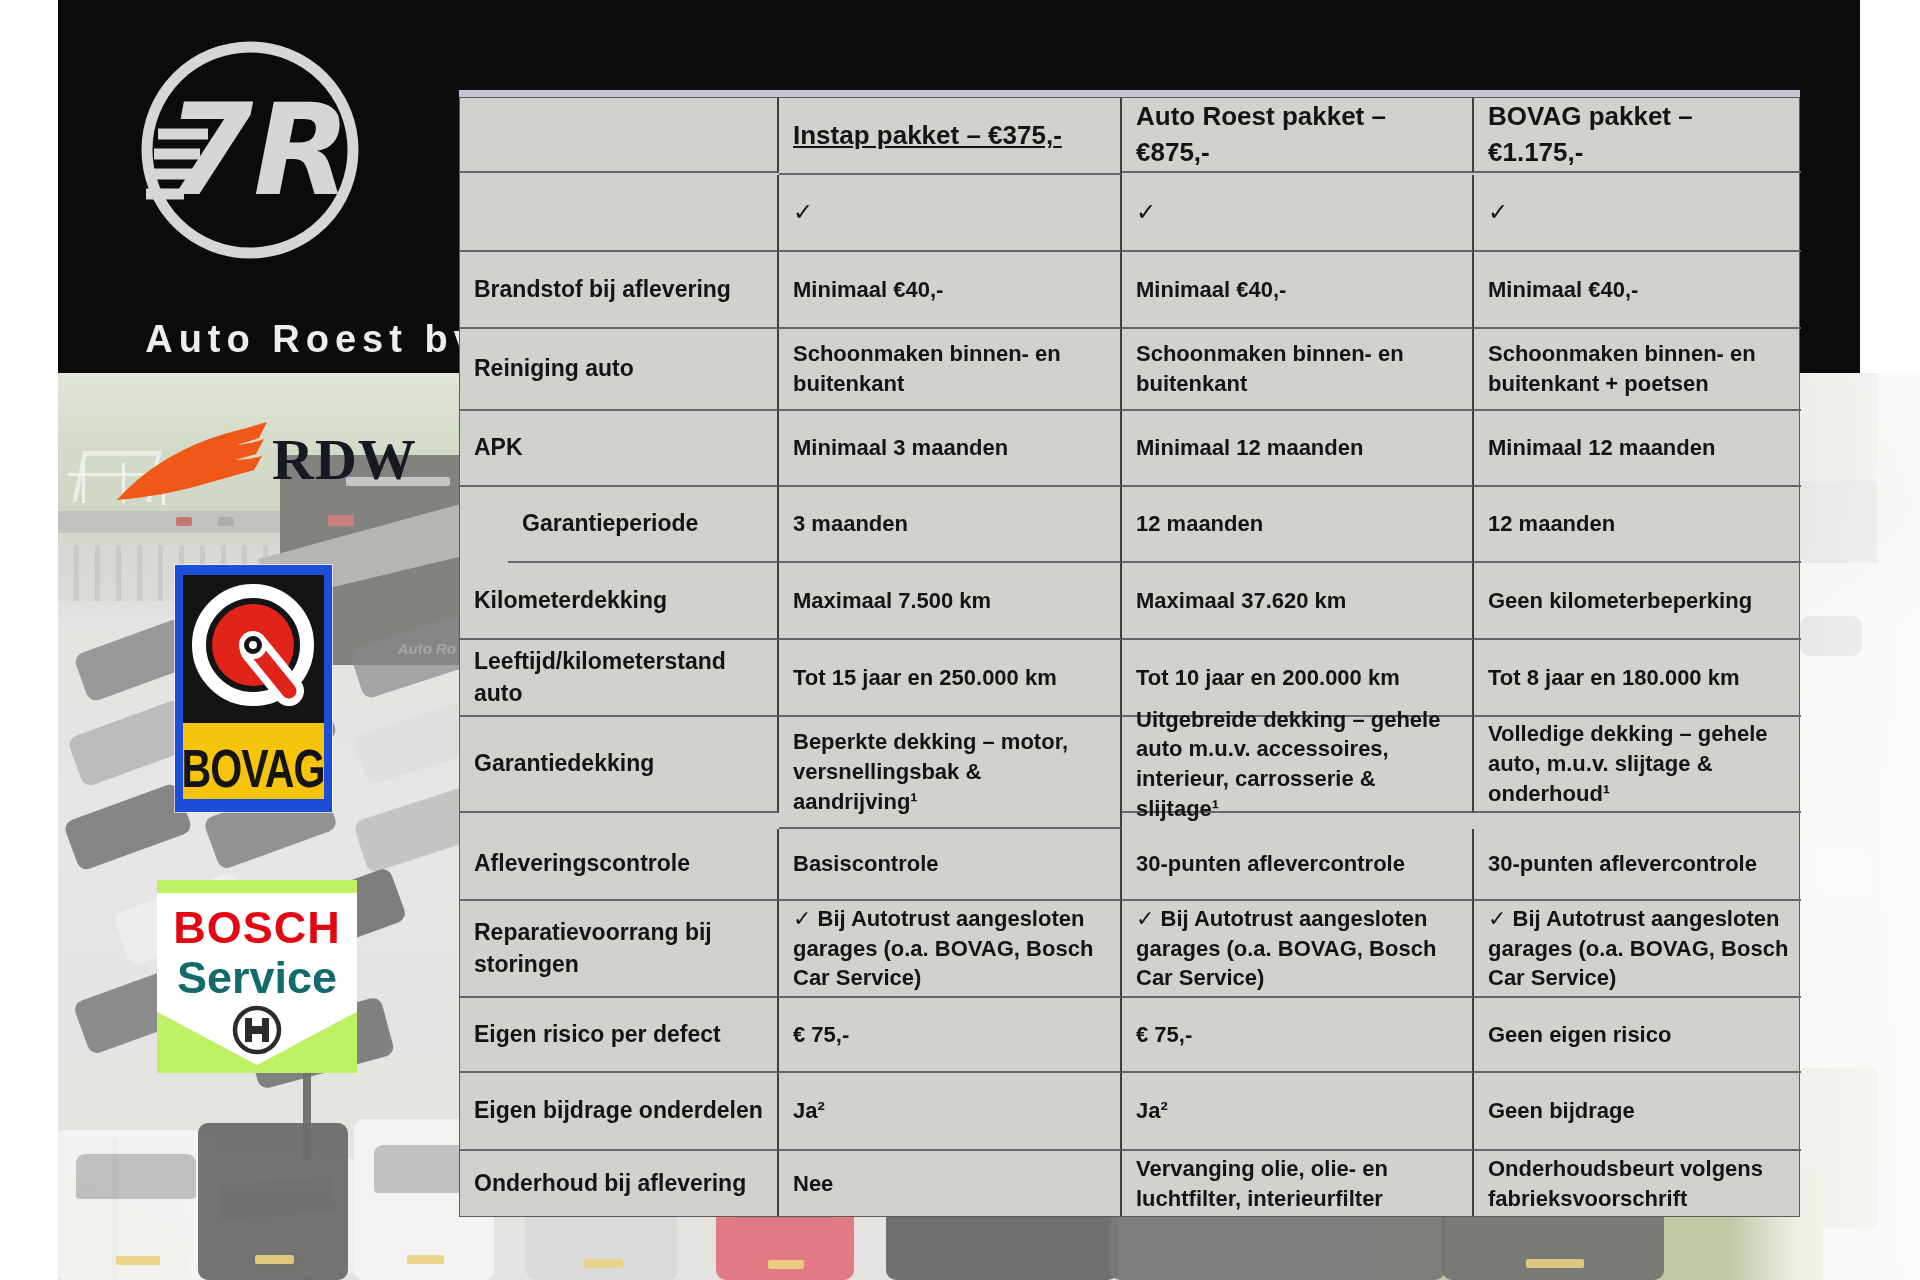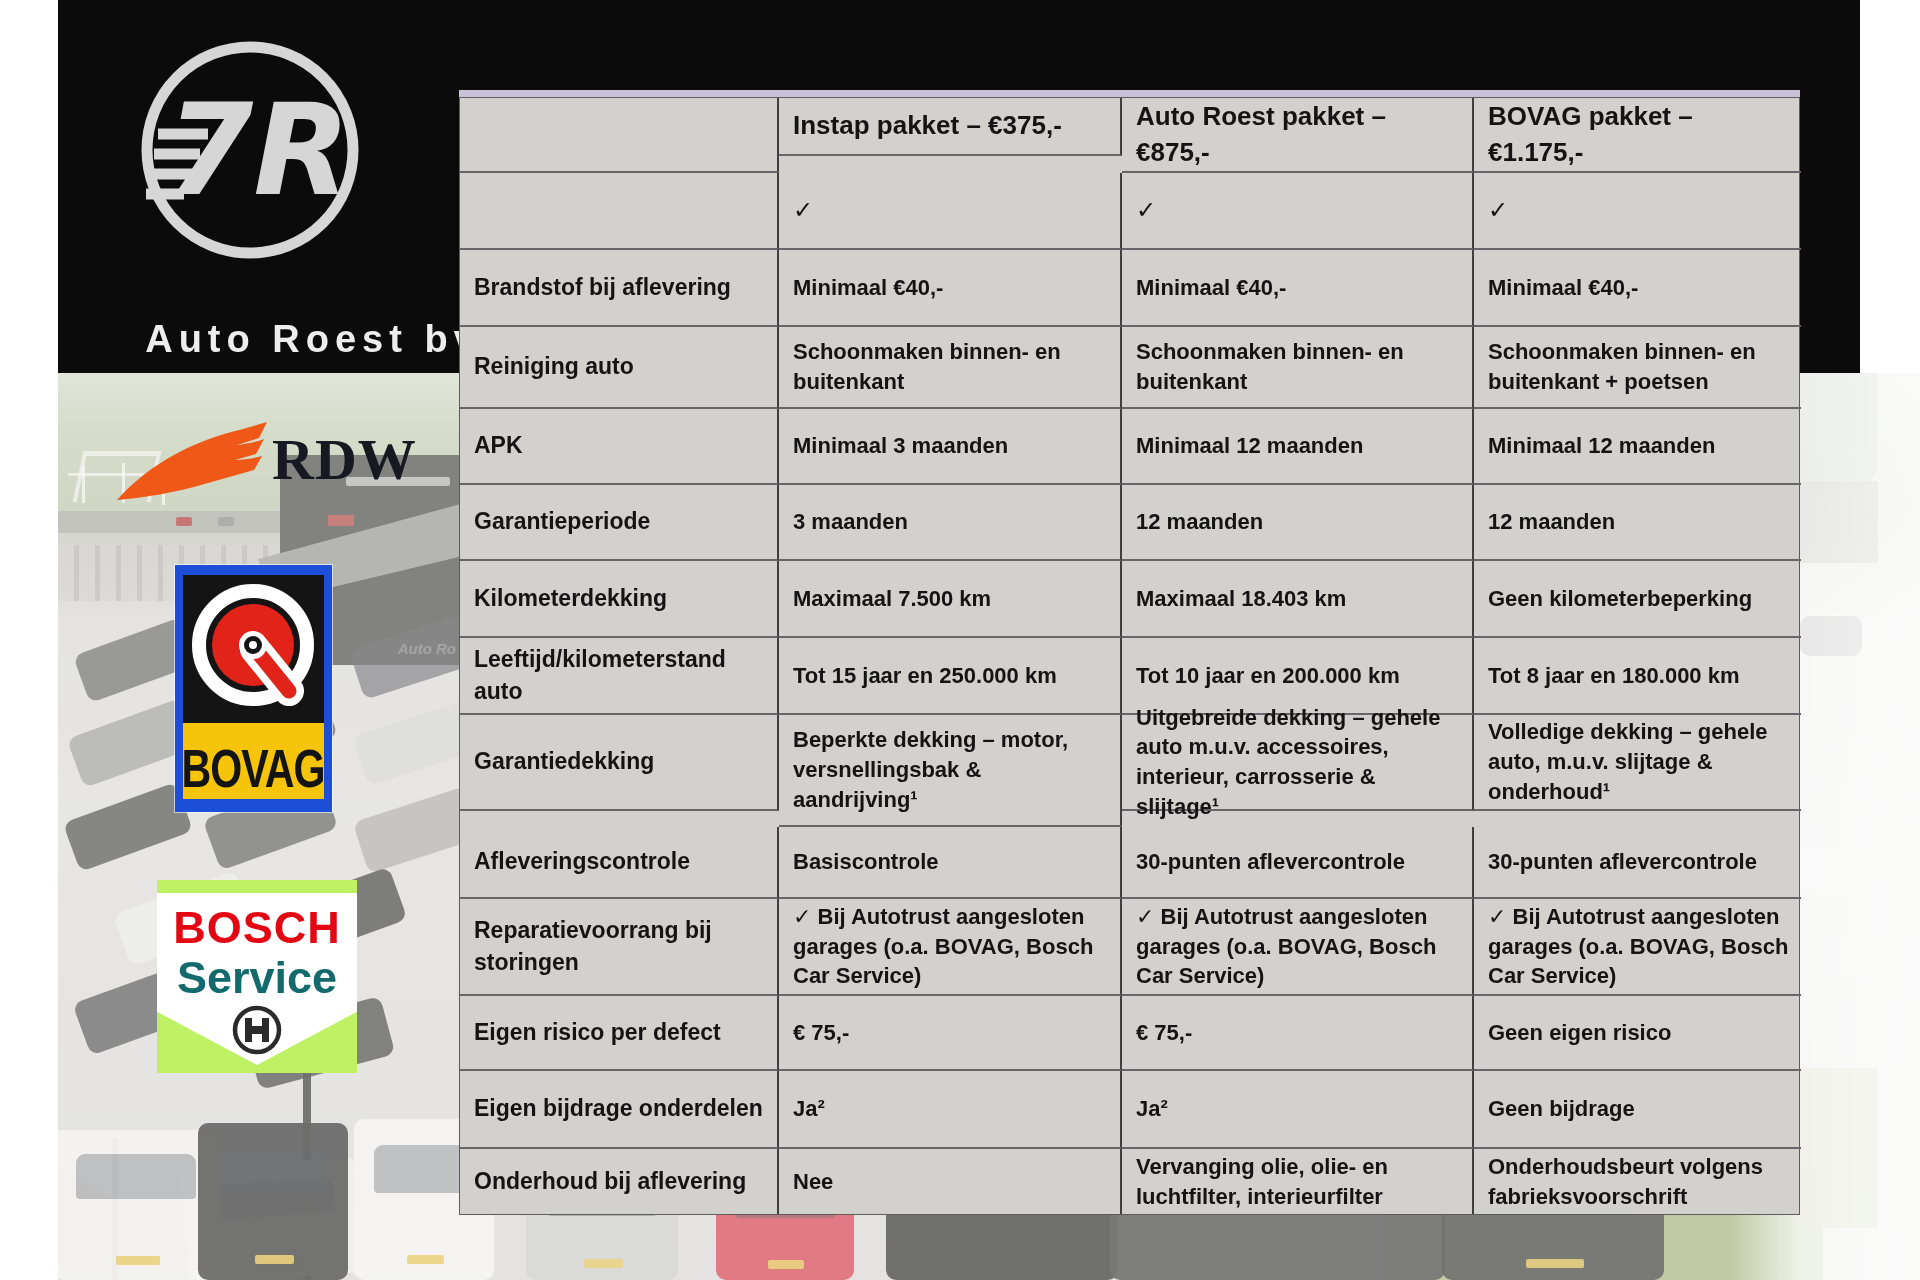--- a/index.html
+++ b/index.html
@@ -179,46 +179,46 @@
       <rect x="14" y="14" width="7" height="24" fill="#2b2b2b"></rect>
       <rect x="31" y="14" width="7" height="24" fill="#2b2b2b"></rect>
       <rect x="19" y="22" width="14" height="8" fill="#2b2b2b"></rect>
     </svg>
   </div>
 
   <div id="pkg-table">
     <div id="pkg-table-accent"></div>
     <div id="grid">
         <div class="cell hdr" style="height: 75px;"></div>
-        <div class="cell hdr" style="height: 58px;">Instap pakket – €375,-</div>
+        <div class="cell hdr" style="height: 77px; text-decoration: underline;">Instap pakket – €375,-</div>
         <div class="cell hdr" style="height: 75px;">Auto Roest pakket – €875,-</div>
         <div class="cell hdr lastcol" style="height: 75px;">BOVAG pakket – €1.175,-</div>
         <div class="cell lbl" style="height: 77px;"></div>
         <div class="cell chk" style="height: 77px;">✓</div>
         <div class="cell chk" style="height: 77px;">✓</div>
         <div class="cell chk lastcol" style="height: 77px;">✓</div>
         <div class="cell lbl" style="height: 77px;">Brandstof bij aflevering</div>
         <div class="cell" style="height: 77px;">Minimaal €40,-</div>
         <div class="cell" style="height: 77px;">Minimaal €40,-</div>
         <div class="cell lastcol" style="height: 77px;">Minimaal €40,-</div>
         <div class="cell lbl" style="height: 82px;">Reiniging auto</div>
         <div class="cell" style="height: 82px;">Schoonmaken binnen- en buitenkant</div>
         <div class="cell" style="height: 82px;">Schoonmaken binnen- en buitenkant</div>
         <div class="cell lastcol" style="height: 82px;">Schoonmaken binnen- en buitenkant + poetsen</div>
         <div class="cell lbl" style="height: 76px;">APK</div>
         <div class="cell" style="height: 76px;">Minimaal 3 maanden</div>
         <div class="cell" style="height: 76px;">Minimaal 12 maanden</div>
         <div class="cell lastcol" style="height: 76px;">Minimaal 12 maanden</div>
-        <div class="cell lbl" style="height: 76px;">Garantieperiode</div>
+        <div class="cell lbl" style="height: 76px; margin-left: 48px;">Garantieperiode</div>
         <div class="cell" style="height: 76px;">3 maanden</div>
         <div class="cell" style="height: 76px;">12 maanden</div>
         <div class="cell lastcol" style="height: 76px;">12 maanden</div>
         <div class="cell lbl" style="height: 77px;">Kilometerdekking</div>
         <div class="cell" style="height: 77px;">Maximaal 7.500 km</div>
-        <div class="cell" style="height: 77px;">Maximaal 18.403 km</div>
+        <div class="cell" style="height: 77px;">Maximaal 37.620 km</div>
         <div class="cell lastcol" style="height: 77px;">Geen kilometerbeperking</div>
         <div class="cell lbl" style="height: 77px;">Leeftijd/kilometerstand auto</div>
         <div class="cell" style="height: 77px;">Tot 15 jaar en 250.000 km</div>
         <div class="cell" style="height: 77px;">Tot 10 jaar en 200.000 km</div>
         <div class="cell lastcol" style="height: 77px;">Tot 8 jaar en 180.000 km</div>
         <div class="cell lbl" style="height: 96px;">Garantiedekking</div>
         <div class="cell" style="height: 112px;">Beperkte dekking – motor, versnellingsbak &amp; aandrijving¹</div>
         <div class="cell" style="height: 96px;">Uitgebreide dekking – gehele auto m.u.v. accessoires, interieur, carrosserie &amp; slijtage¹</div>
         <div class="cell lastcol" style="height: 96px;">Volledige dekking – gehele auto, m.u.v. slijtage &amp; onderhoud¹</div>
         <div class="cell lbl" style="height: 72px;">Afleveringscontrole</div>

